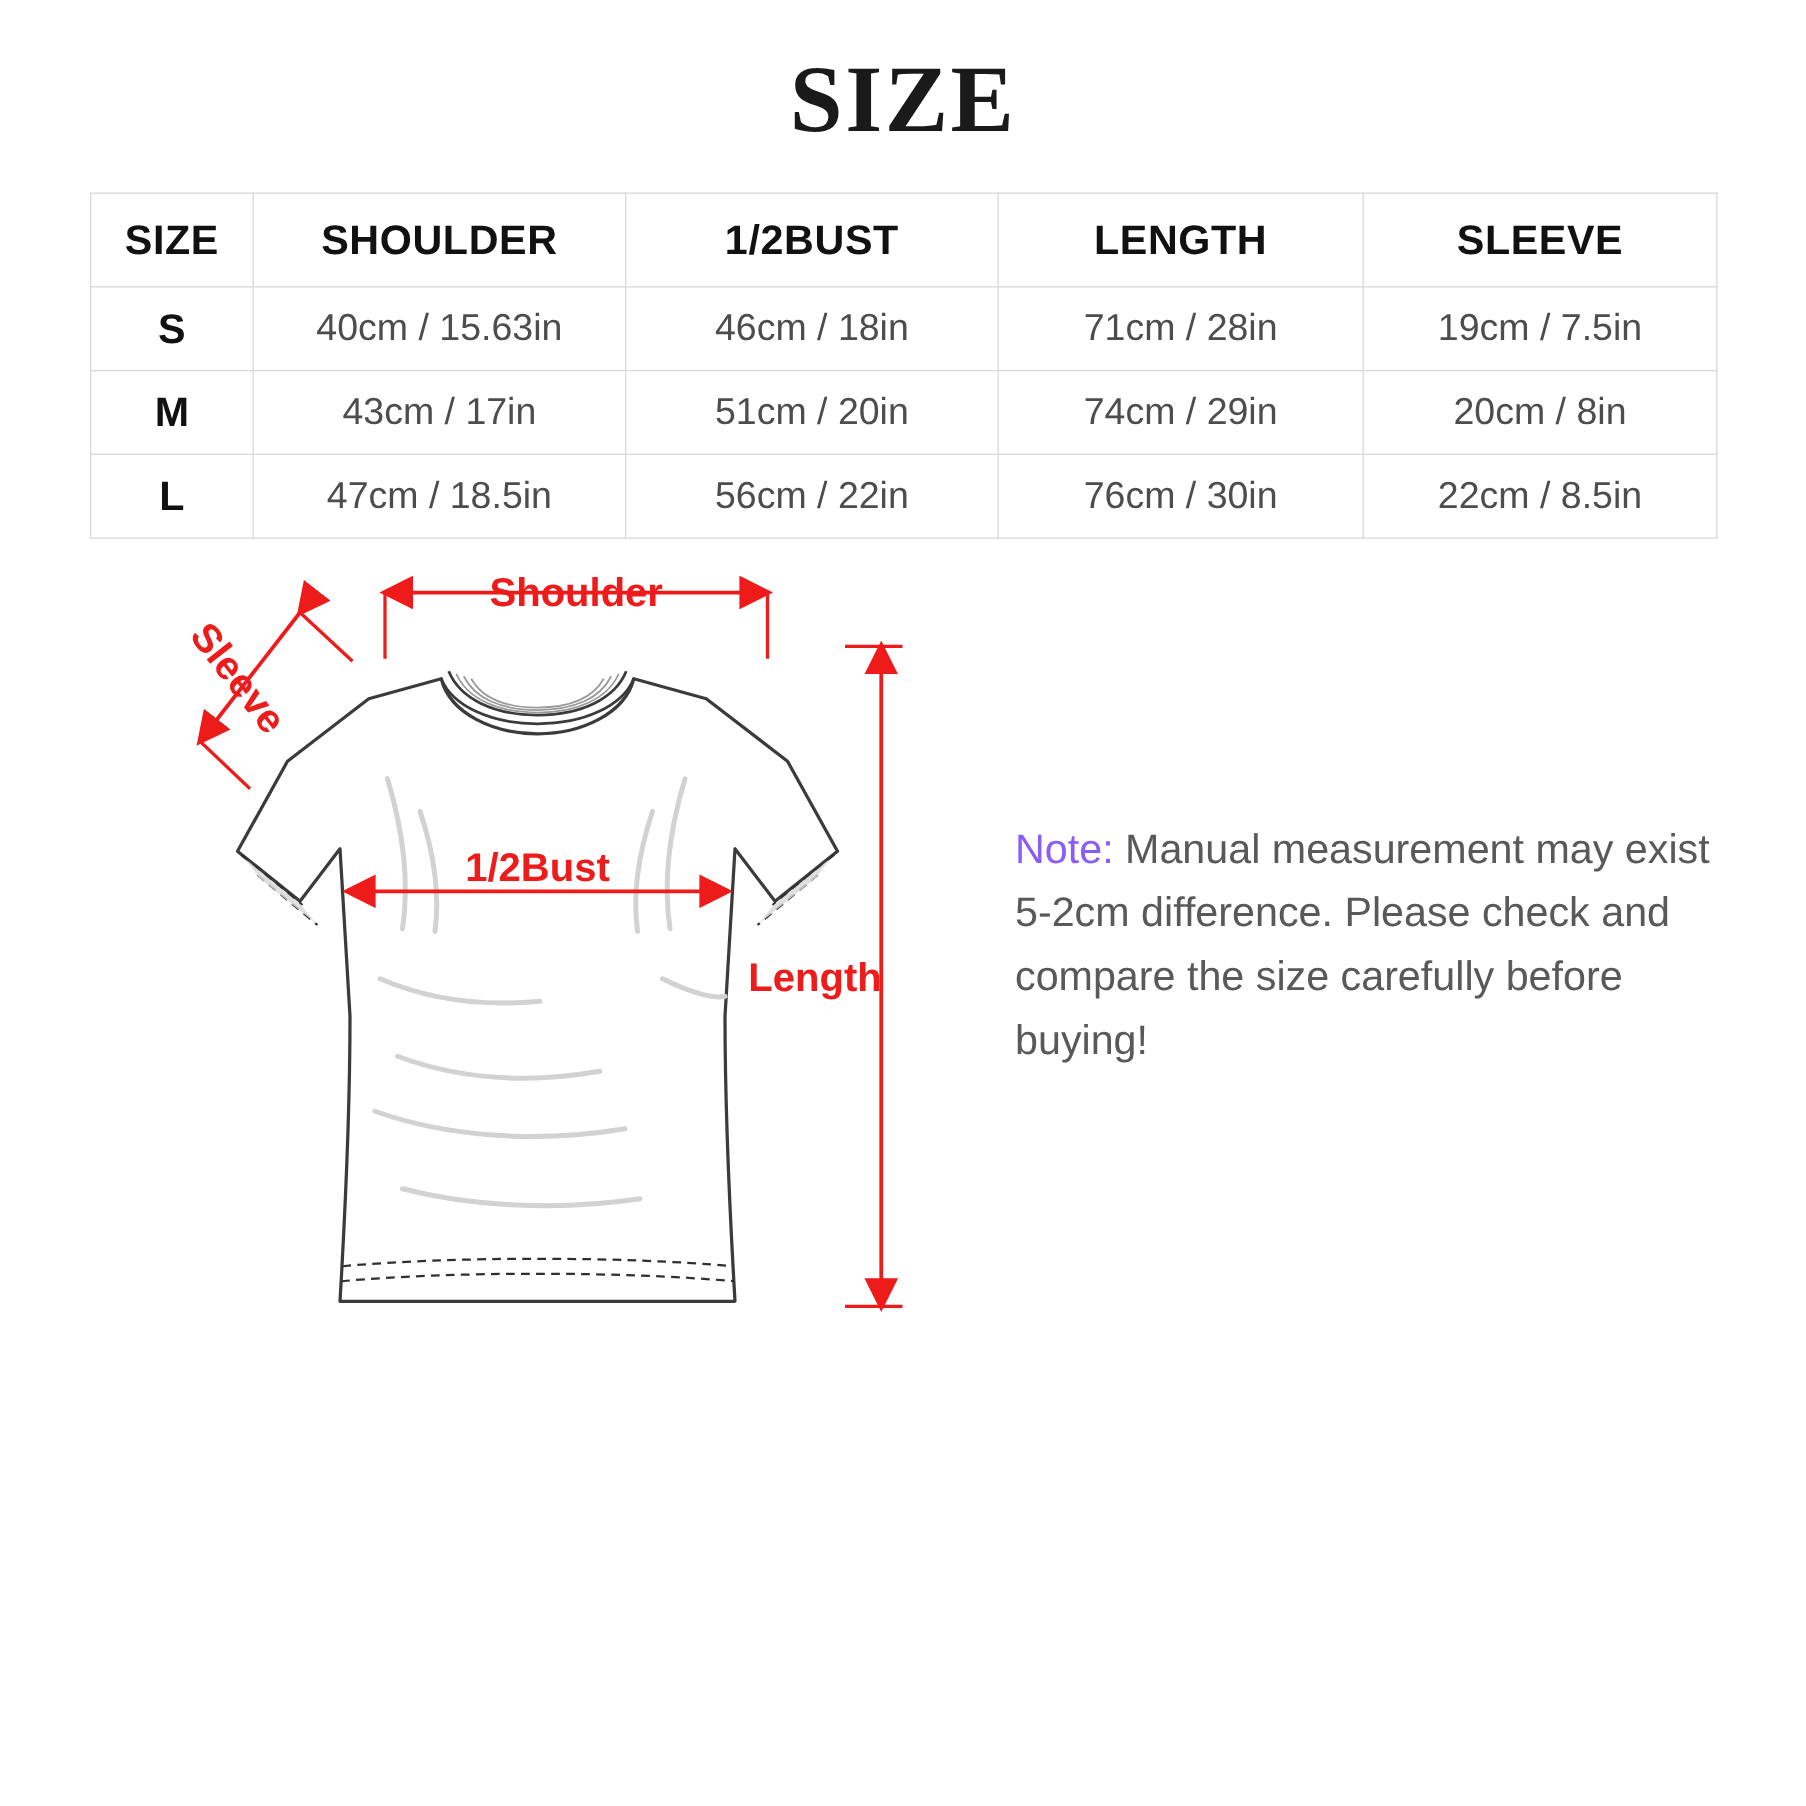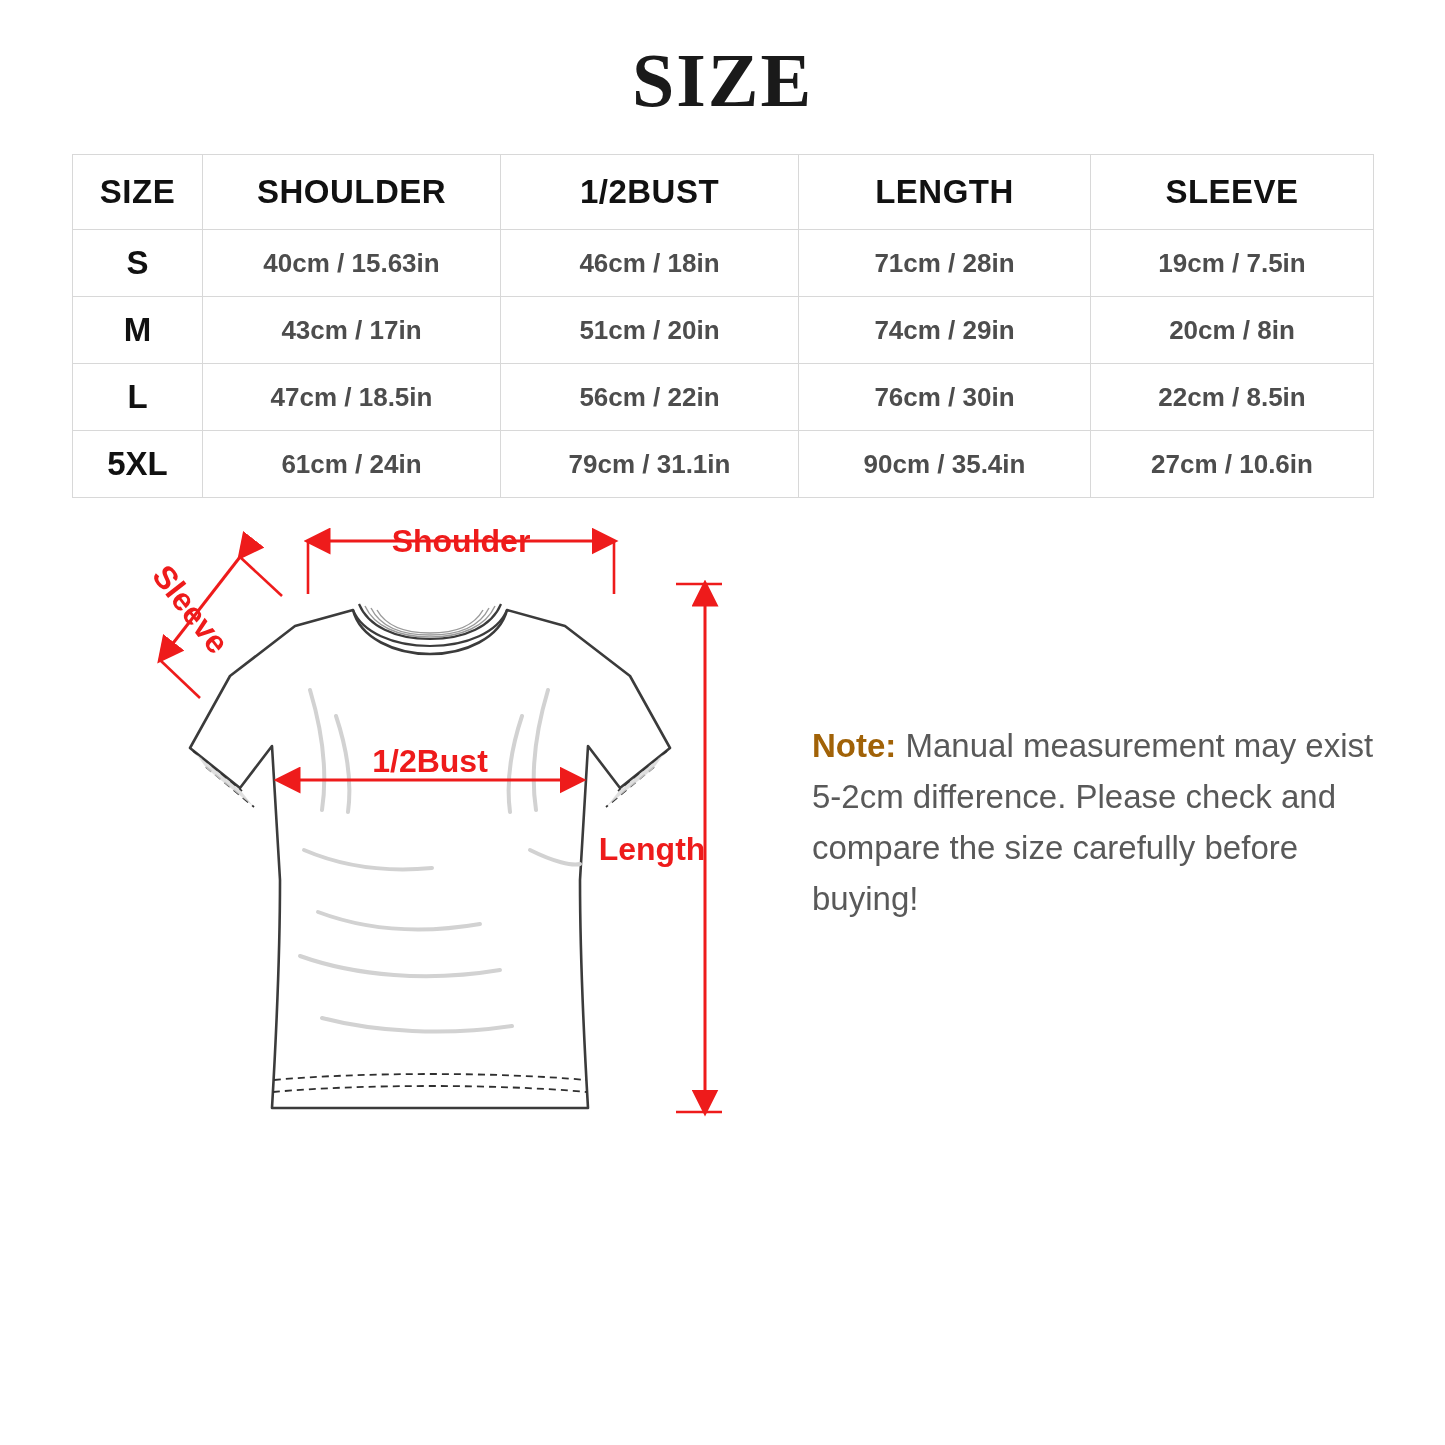--- a/index.html
+++ b/index.html
@@ -42,23 +42,23 @@
   }
   table.size-table th {
     height: 72px;
     font-size: 33px;
     font-weight: 700;
     color: #111111;
     letter-spacing: 0.5px;
   }
   table.size-table td {
     height: 64px;
-    font-size: 26px;
+    font-size: 30px;
     color: #4d4d4d;
-    font-weight: 700;
+    font-weight: 400;
   }
   table.size-table td.size-cell {
     font-size: 33px;
     font-weight: 700;
     color: #111111;
   }
   col.c-size    { width: 130px; }
   col.c-shoulder{ width: 298px; }
   col.c-bust    { width: 298px; }
   col.c-length  { width: 292px; }
@@ -83,22 +83,22 @@
   .note {
     position: absolute;
     left: 812px;
     top: 200px;
     width: 570px;
     font-size: 33px;
     line-height: 1.55;
     color: #595959;
   }
   .note b {
-    color: #a16207;
-    font-weight: 700;
+    color: #8b5cf6;
+    font-weight: 400;
   }
 
   .label-red {
     fill: #ee1b1b;
     font-family: "Liberation Sans", sans-serif;
     font-weight: 700;
   }
 </style>
 </head>
 <body>
@@ -137,27 +137,20 @@
         <td>51cm / 20in</td>
         <td>74cm / 29in</td>
         <td>20cm / 8in</td>
       </tr>
       <tr>
         <td class="size-cell">L</td>
         <td>47cm / 18.5in</td>
         <td>56cm / 22in</td>
         <td>76cm / 30in</td>
         <td>22cm / 8.5in</td>
-      </tr>
-      <tr>
-        <td class="size-cell">5XL</td>
-        <td>61cm / 24in</td>
-        <td>79cm / 31.1in</td>
-        <td>90cm / 35.4in</td>
-        <td>27cm / 10.6in</td>
       </tr>
     </tbody>
   </table>
 </div>
 
 <div class="lower">
 
   <div class="tee-area">
     <svg width="740" height="660" viewBox="0 0 740 660" xmlns="http://www.w3.org/2000/svg">
       <defs>

